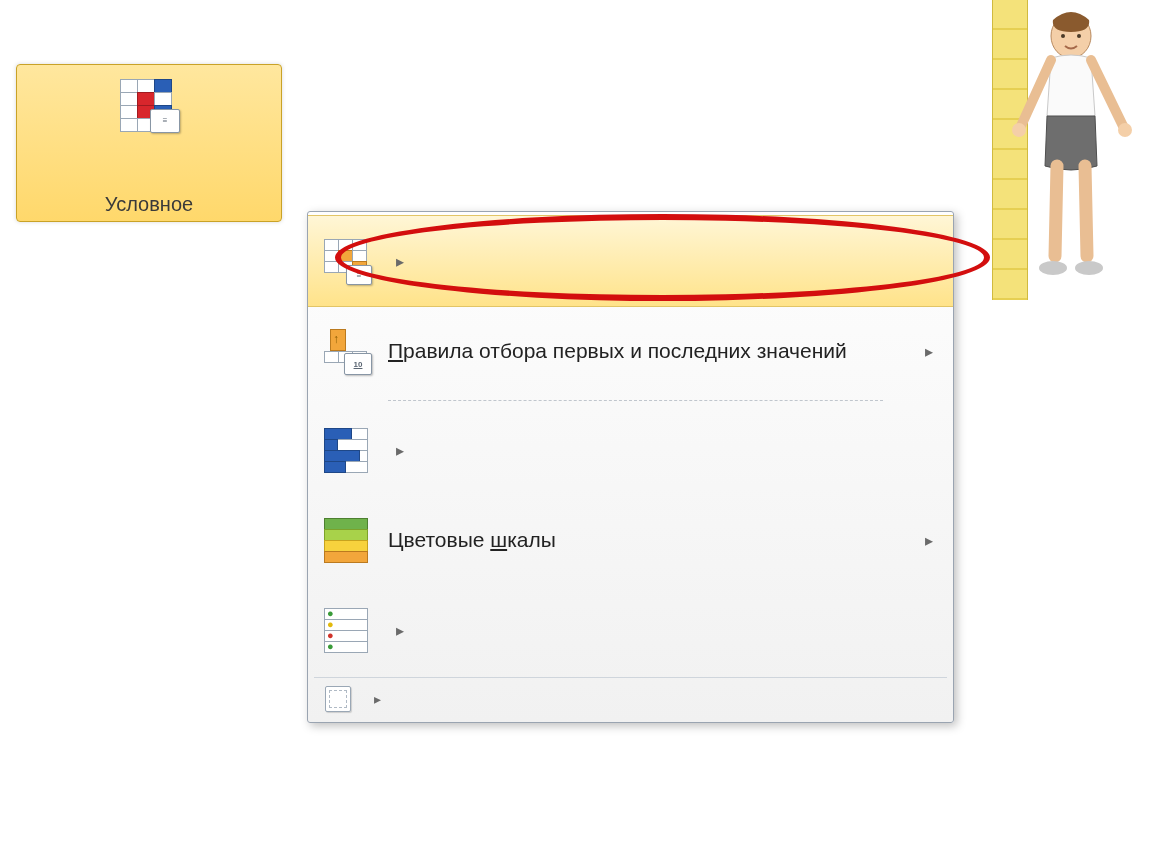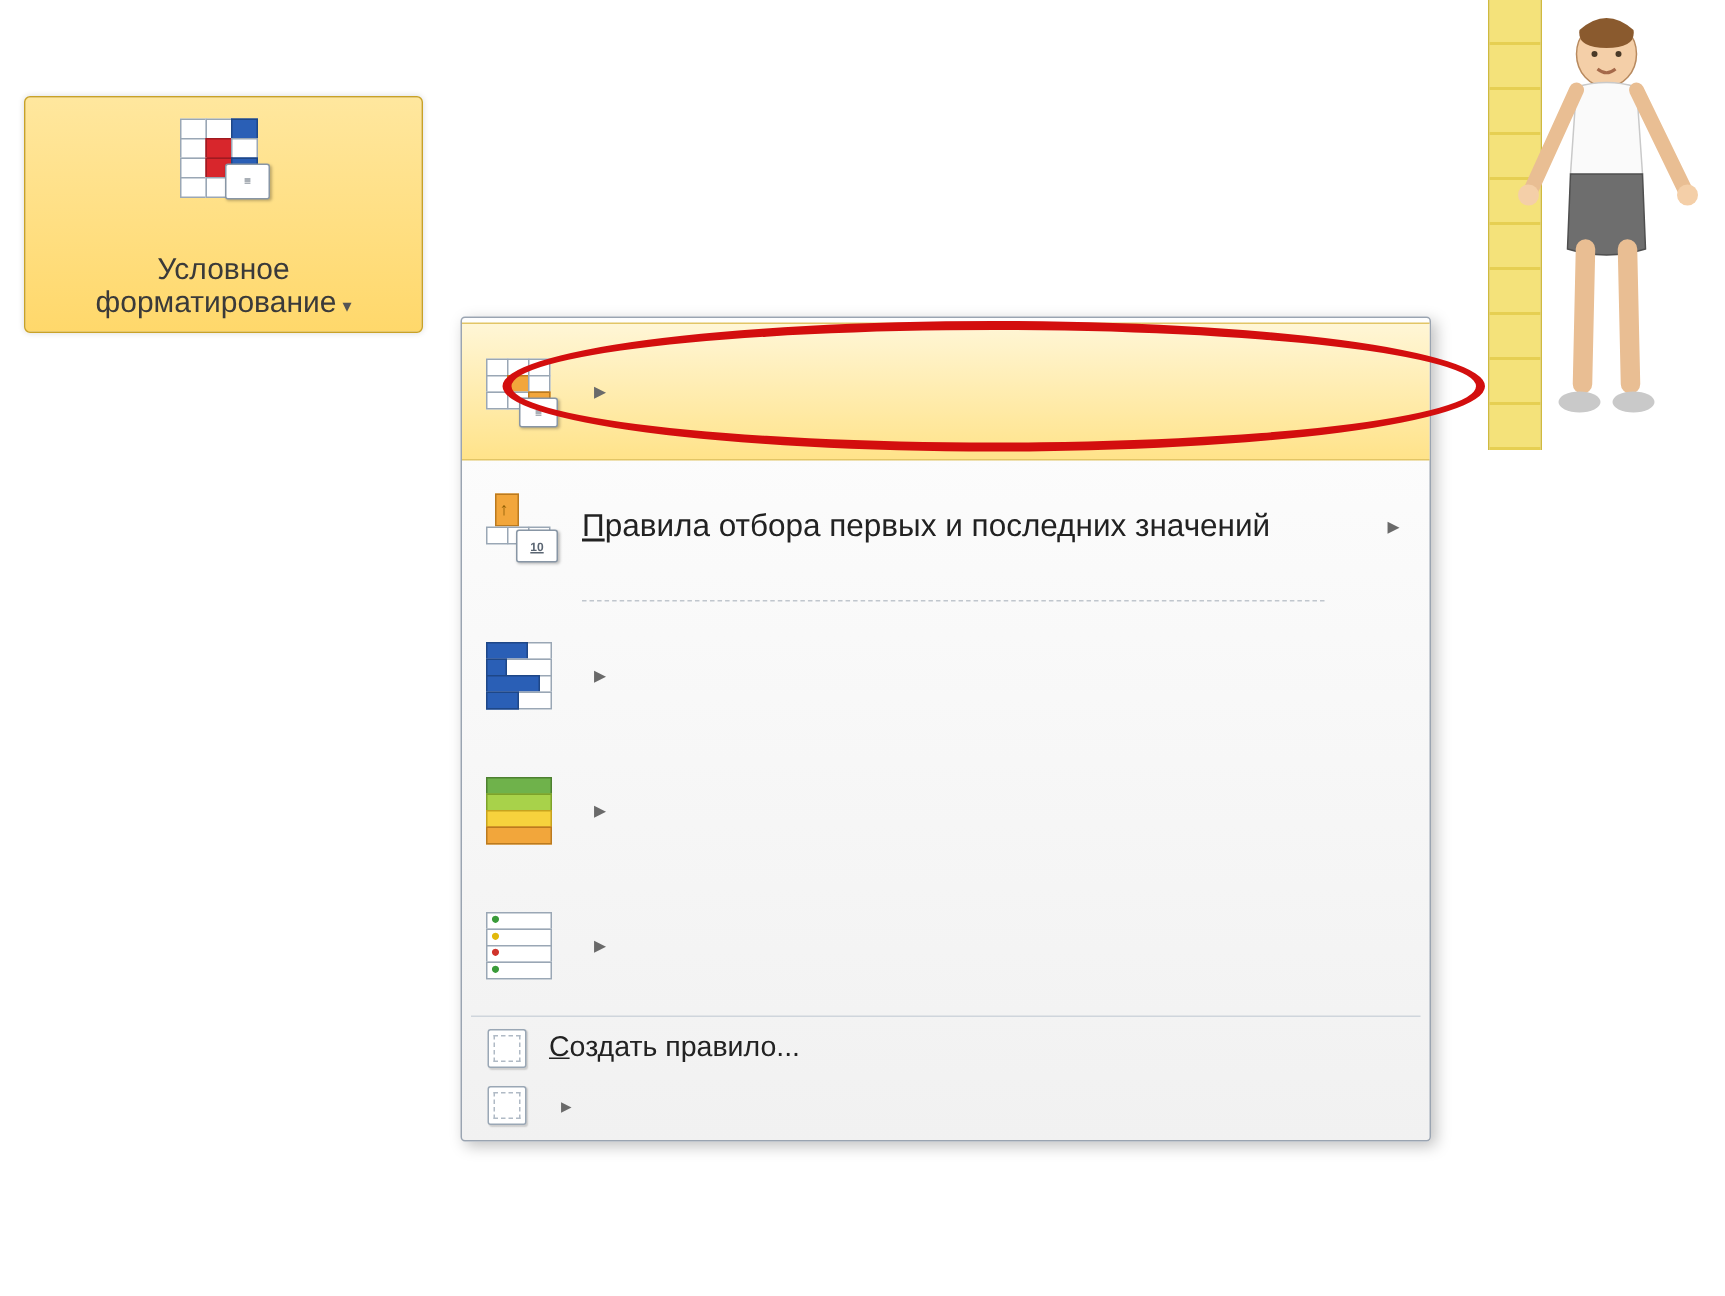--- a/index.html
+++ b/index.html
@@ -105,23 +105,20 @@
         <span class="cell" style="left:0;top:26px;width:16px;height:12px;"></span>
         <span class="cell red" style="left:17px;top:26px;width:16px;height:12px;"></span>
         <span class="cell blue" style="left:34px;top:26px;width:16px;height:12px;"></span>
         <span class="cell" style="left:0;top:39px;width:16px;height:12px;"></span>
         <span class="cell" style="left:17px;top:39px;width:16px;height:12px;"></span>
         <span class="cell" style="left:34px;top:39px;width:16px;height:12px;"></span>
         <span class="mini-sheet" style="left:30px;top:30px;width:28px;height:22px;">≡</span>
       </span>
     </span>
     <div>Условное</div>
-    <div>
-      <span>форматирование</span><span class="caret">▾</span>
-    </div>
   </div>
 
   <div class="menu">
 
     <div class="menu-item hover">
       <span class="mi-icon">
         <span class="cf-grid-icon" style="width:44px;height:44px;">
           <span class="cell" style="left:0;top:0;width:13px;height:10px;"></span>
           <span class="cell" style="left:14px;top:0;width:13px;height:10px;"></span>
           <span class="cell" style="left:28px;top:0;width:13px;height:10px;"></span>
@@ -172,20 +169,21 @@
 
     <div class="menu-item">
       <span class="mi-icon">
         <span class="cf-grid-icon" style="width:44px;height:44px;">
           <span class="cell green" style="left:0;top:0;width:42px;height:10px;"></span>
           <span class="cell lime" style="left:0;top:11px;width:42px;height:10px;"></span>
           <span class="cell yellow" style="left:0;top:22px;width:42px;height:10px;"></span>
           <span class="cell orange" style="left:0;top:33px;width:42px;height:10px;"></span>
         </span>
       </span>
+      <span class="mi-label">Цветовые <span class="mn">ш</span>калы</span>
       <span class="mi-arrow">▸</span>
     </div>
 
     <div class="menu-item">
       <span class="mi-icon">
         <span class="cf-grid-icon" style="width:44px;height:44px;">
           <span class="cell" style="left:0;top:0;width:42px;height:10px;"></span>
           <span style="position:absolute;left:3px;top:-1px;color:#3a9b39;font-size:11px;">●</span>
           <span class="cell" style="left:0;top:11px;width:42px;height:10px;"></span>
           <span style="position:absolute;left:3px;top:10px;color:#e2b90c;font-size:11px;">●</span>
@@ -193,26 +191,20 @@
           <span style="position:absolute;left:3px;top:21px;color:#d0332b;font-size:11px;">●</span>
           <span class="cell" style="left:0;top:33px;width:42px;height:10px;"></span>
           <span style="position:absolute;left:3px;top:32px;color:#3a9b39;font-size:11px;">●</span>
         </span>
       </span>
       <span class="mi-arrow">▸</span>
     </div>
 
     <div class="menu-sep"></div>
 
-    <div class="menu-item menu-small">
-      <span class="mi-icon">
-          <span class="sm-icon"></span>
-        </span>
-      <span class="mi-label"><span class="mn">С</span>оздать правило...</span>
-    </div>
     <div class="menu-item menu-small">
       <span class="mi-icon">
           <span class="sm-icon"></span>
         </span>
       <span class="mi-arrow">▸</span>
     </div>
 
   </div>
 
   <div class="red-ellipse"></div>

